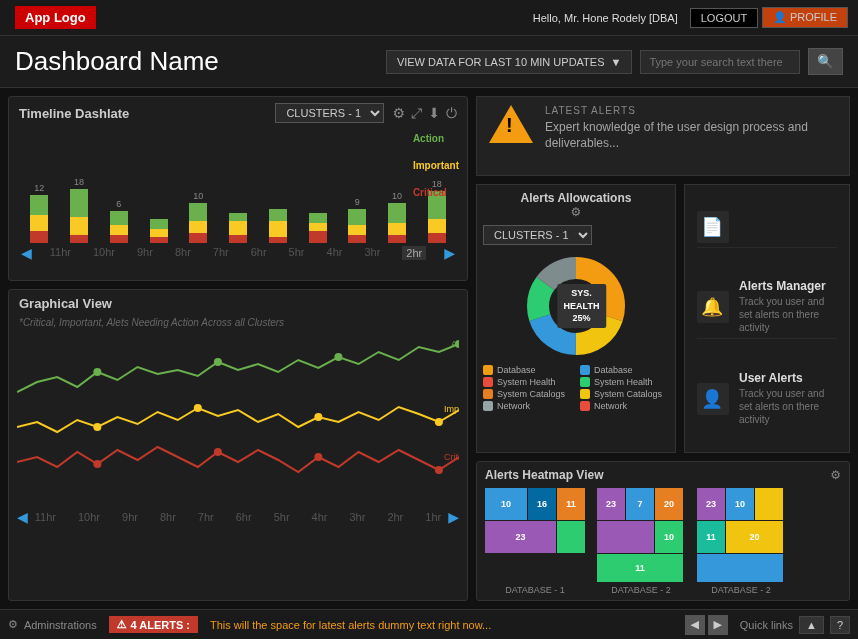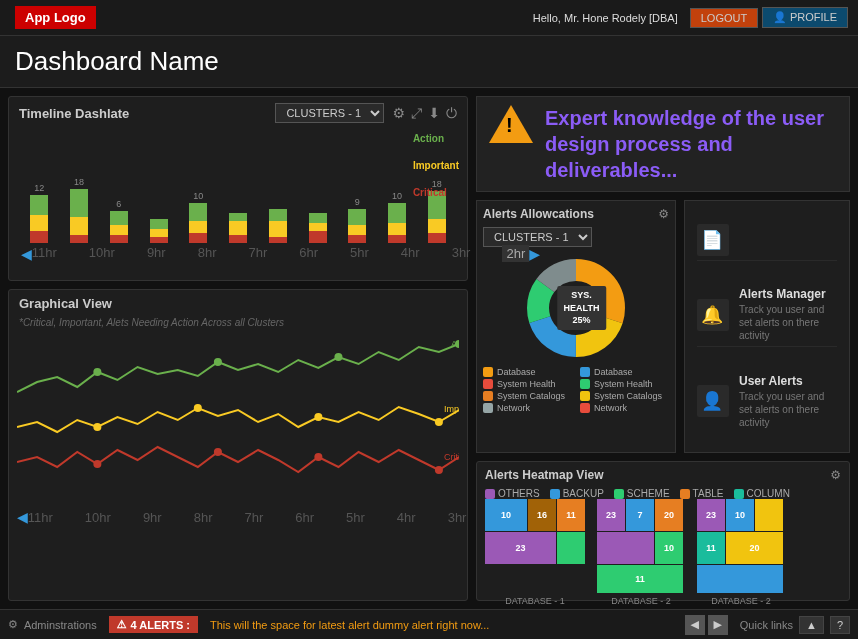--- a/index.html
+++ b/index.html
@@ -32,29 +32,29 @@
       margin-right: auto;
       margin-left: 5px;
     }
     .top-nav .user-info {
       color: #aaa;
       font-size: 11px;
       margin-right: 8px;
     }
     .top-nav .user-info span { color: #ddd; }
     .btn-nav {
-      background: #0c4a6e;
+      background: #c2410c;
       color: #ccc;
       border: 1px solid #555;
       padding: 3px 10px;
       font-size: 11px;
       cursor: pointer;
       margin-left: 4px;
     }
-    .btn-nav.logout { background: #c2410c; text-align: center; }
+    .btn-nav.logout { background: #000000; text-align: center; }
 
     
     .header {
       background: #1c1c1c;
       height: 52px;
       display: flex;
       align-items: center;
       padding: 0 15px;
       border-bottom: 1px solid #333;
     }
@@ -165,22 +165,22 @@
     .chart-bottom {
       display: flex;
       justify-content: space-between;
       align-items: center;
       padding: 2px 4px 0 4px;
       font-size: 9px;
       color: #555;
     }
     .time-labels {
       display: flex;
-      gap: 32px;
-      font-size: 13px;
+      gap: 22px;
+      font-size: 11px;
       color: #555;
     }
 
     
     .graph-panel {
       flex: 1;
     }
     .graph-subtitle {
       color: #666;
       font-size: 10px;
@@ -242,23 +242,23 @@
       font-size: 20px;
       font-weight: bold;
     }
     .alert-text-area .alert-section-label {
       font-size: 10px;
       color: #888;
       letter-spacing: 1px;
       margin-bottom: 4px;
     }
     .alert-text-area .alert-message {
-      font-size: 20px;
-      color: #8b5cf6;
-      font-weight: bold;
+      font-size: 12px;
+      color: #a3a3a3;
+      font-weight: normal;
       line-height: 1.3;
     }
 
     
     .middle-right {
       display: flex;
       gap: 8px;
       flex: 1;
     }
 
@@ -268,20 +268,21 @@
       flex-shrink: 0;
       background: #1e1e1e;
       border: 1px solid #333;
       padding: 6px;
     }
     .allowcations-header {
       display: flex;
       align-items: center;
       justify-content: space-between;
       margin-bottom: 6px;
+      flex-direction: column;
     }
     .allowcations-title {
       font-size: 12px;
       color: #ccc;
       font-weight: bold;
     }
     .gear-icon { color: #888; cursor: pointer; }
     .cluster-row {
       display: flex;
       align-items: center;
@@ -510,20 +511,28 @@
   </div>
   <button class="btn-nav logout">LOGOUT</button>
   <button class="btn-nav">
     <span>👤</span>
     <span>PROFILE</span>
   </button>
 </div>
 
 <div class="header">
   <div class="title">Dashboard Name</div>
+  <div class="header-controls">
+    <button class="dropdown-btn">
+      <span>VIEW DATA FOR LAST 10 MIN UPDATES</span>
+      <span>▼</span>
+    </button>
+    <input class="search-box" type="text" placeholder="Type your search text there" style="">
+    <button class="search-btn">🔍</button>
+  </div>
 </div>
 
 <div class="main">
 
   <div class="left-col">
 
     <div class="panel timeline-panel">
       <div class="panel-header">
         <span class="panel-title">Timeline Dashlate</span>
         <select class="cluster-select">
@@ -705,20 +714,21 @@
         <span style="color:#3498db;font-size:14px;">▶</span>
       </div>
     </div>
   </div>
 
   <div class="right-col">
 
     <div class="alerts-latest">
       <div class="warning-triangle"></div>
       <div class="alert-text-area">
+        <div class="alert-section-label">LATEST ALERTS</div>
         <div class="alert-message">Expert knowledge of the user design process and deliverables...</div>
       </div>
     </div>
 
     <div class="middle-right">
 
       <div class="allowcations-panel">
         <div class="allowcations-header">
           <span class="allowcations-title">Alerts Allowcations</span>
           <span class="gear-icon">⚙</span>
@@ -803,48 +813,26 @@
           </div>
         </div>
       </div>
     </div>
 
     <div class="heatmap-panel panel">
       <div class="heatmap-header">
         <span class="heatmap-title">Alerts Heatmap View</span>
         <span class="gear-icon">⚙</span>
       </div>
-      <div class="heatmap-legend">
-        <div class="heatmap-legend-item">
-          <div class="hm-dot" style="background:#9b59b6;"></div>
-          <span>OTHERS</span>
-        </div>
-        <div class="heatmap-legend-item">
-          <div class="hm-dot" style="background:#3498db;"></div>
-          <span>BACKUP</span>
-        </div>
-        <div class="heatmap-legend-item">
-          <div class="hm-dot" style="background:#2ecc71;"></div>
-          <span>SCHEME</span>
-        </div>
-        <div class="heatmap-legend-item">
-          <div class="hm-dot" style="background:#e67e22;"></div>
-          <span>TABLE</span>
-        </div>
-        <div class="heatmap-legend-item">
-          <div class="hm-dot" style="background:#1abc9c;"></div>
-          <span>COLUMN</span>
-        </div>
-      </div>
       <div class="heatmap-content">
 
         <div class="heatmap-db">
           <div style="display:grid;grid-template-columns:42px 28px 28px;grid-template-rows:32px 32px 28px;gap:1px;width:100px;">
             <div class="hm-cell" style="background:#3498db;">10</div>
-            <div class="hm-cell" style="background:#a16207;">16</div>
+            <div class="hm-cell" style="background:#0369a1;">16</div>
             <div class="hm-cell" style="background:#e67e22;">11</div>
             <div class="hm-cell" style="background:#9b59b6;grid-column:1/3;">23</div>
             <div class="hm-cell" style="background:#2ecc71;"></div>
           </div>
           <span class="heatmap-db-label">DATABASE - 1</span>
         </div>
 
         <div class="heatmap-db">
           <div style="display:grid;grid-template-columns:28px 28px 28px;grid-template-rows:32px 32px 28px;gap:1px;width:88px;">
             <div class="hm-cell" style="background:#9b59b6;">23</div>
@@ -875,21 +863,21 @@
 
 <div class="bottom-bar">
   <div class="bottom-admins">
     <span>⚙</span>
     <span>Adminstrations</span>
   </div>
   <div class="bottom-alerts">
     <span>⚠</span>
     <span>4 ALERTS :</span>
   </div>
-  <div class="bottom-message">This will the space for latest alert dummy alert right now...</div>
+  <div class="bottom-message">This will the space for latest alerts dummy text right now...</div>
   <div class="bottom-nav-arrows">
     <button class="bottom-arrow">◀</button>
     <button class="bottom-arrow">▶</button>
   </div>
   <div class="quick-links">
     <span>Quick links</span>
     <button class="ql-btn">▲</button>
     <button class="ql-btn">?</button>
   </div>
 </div>

